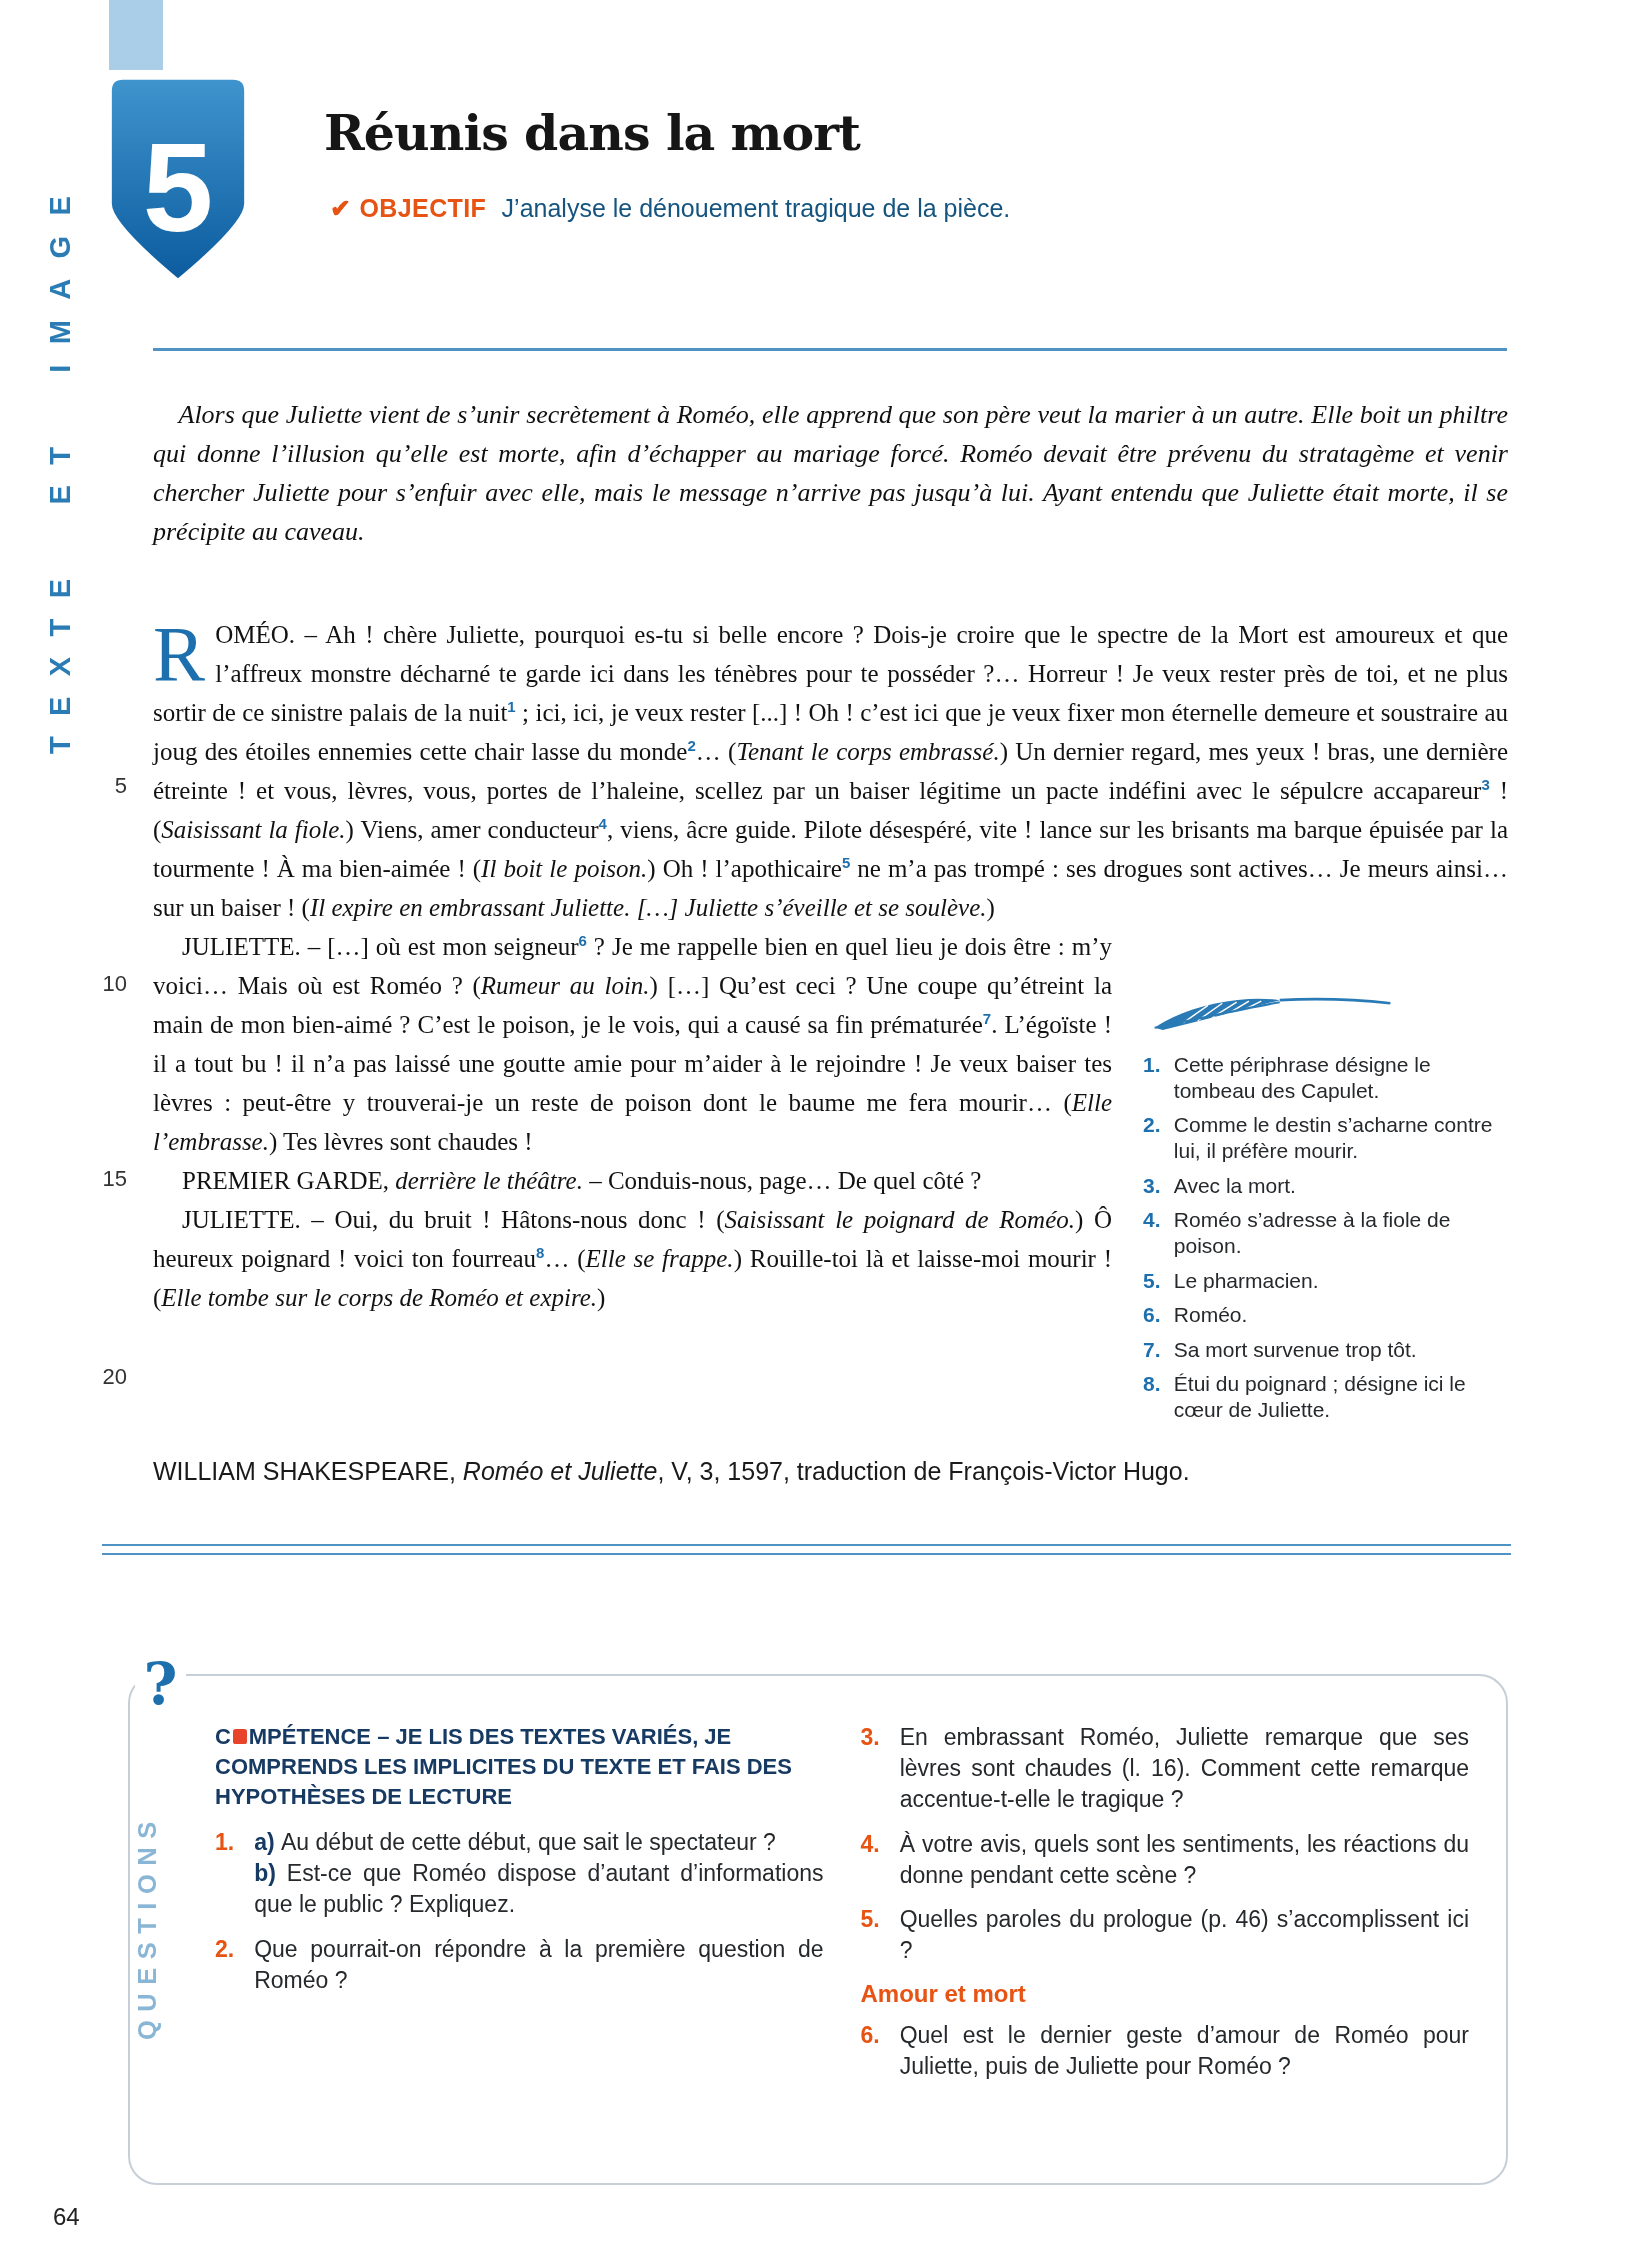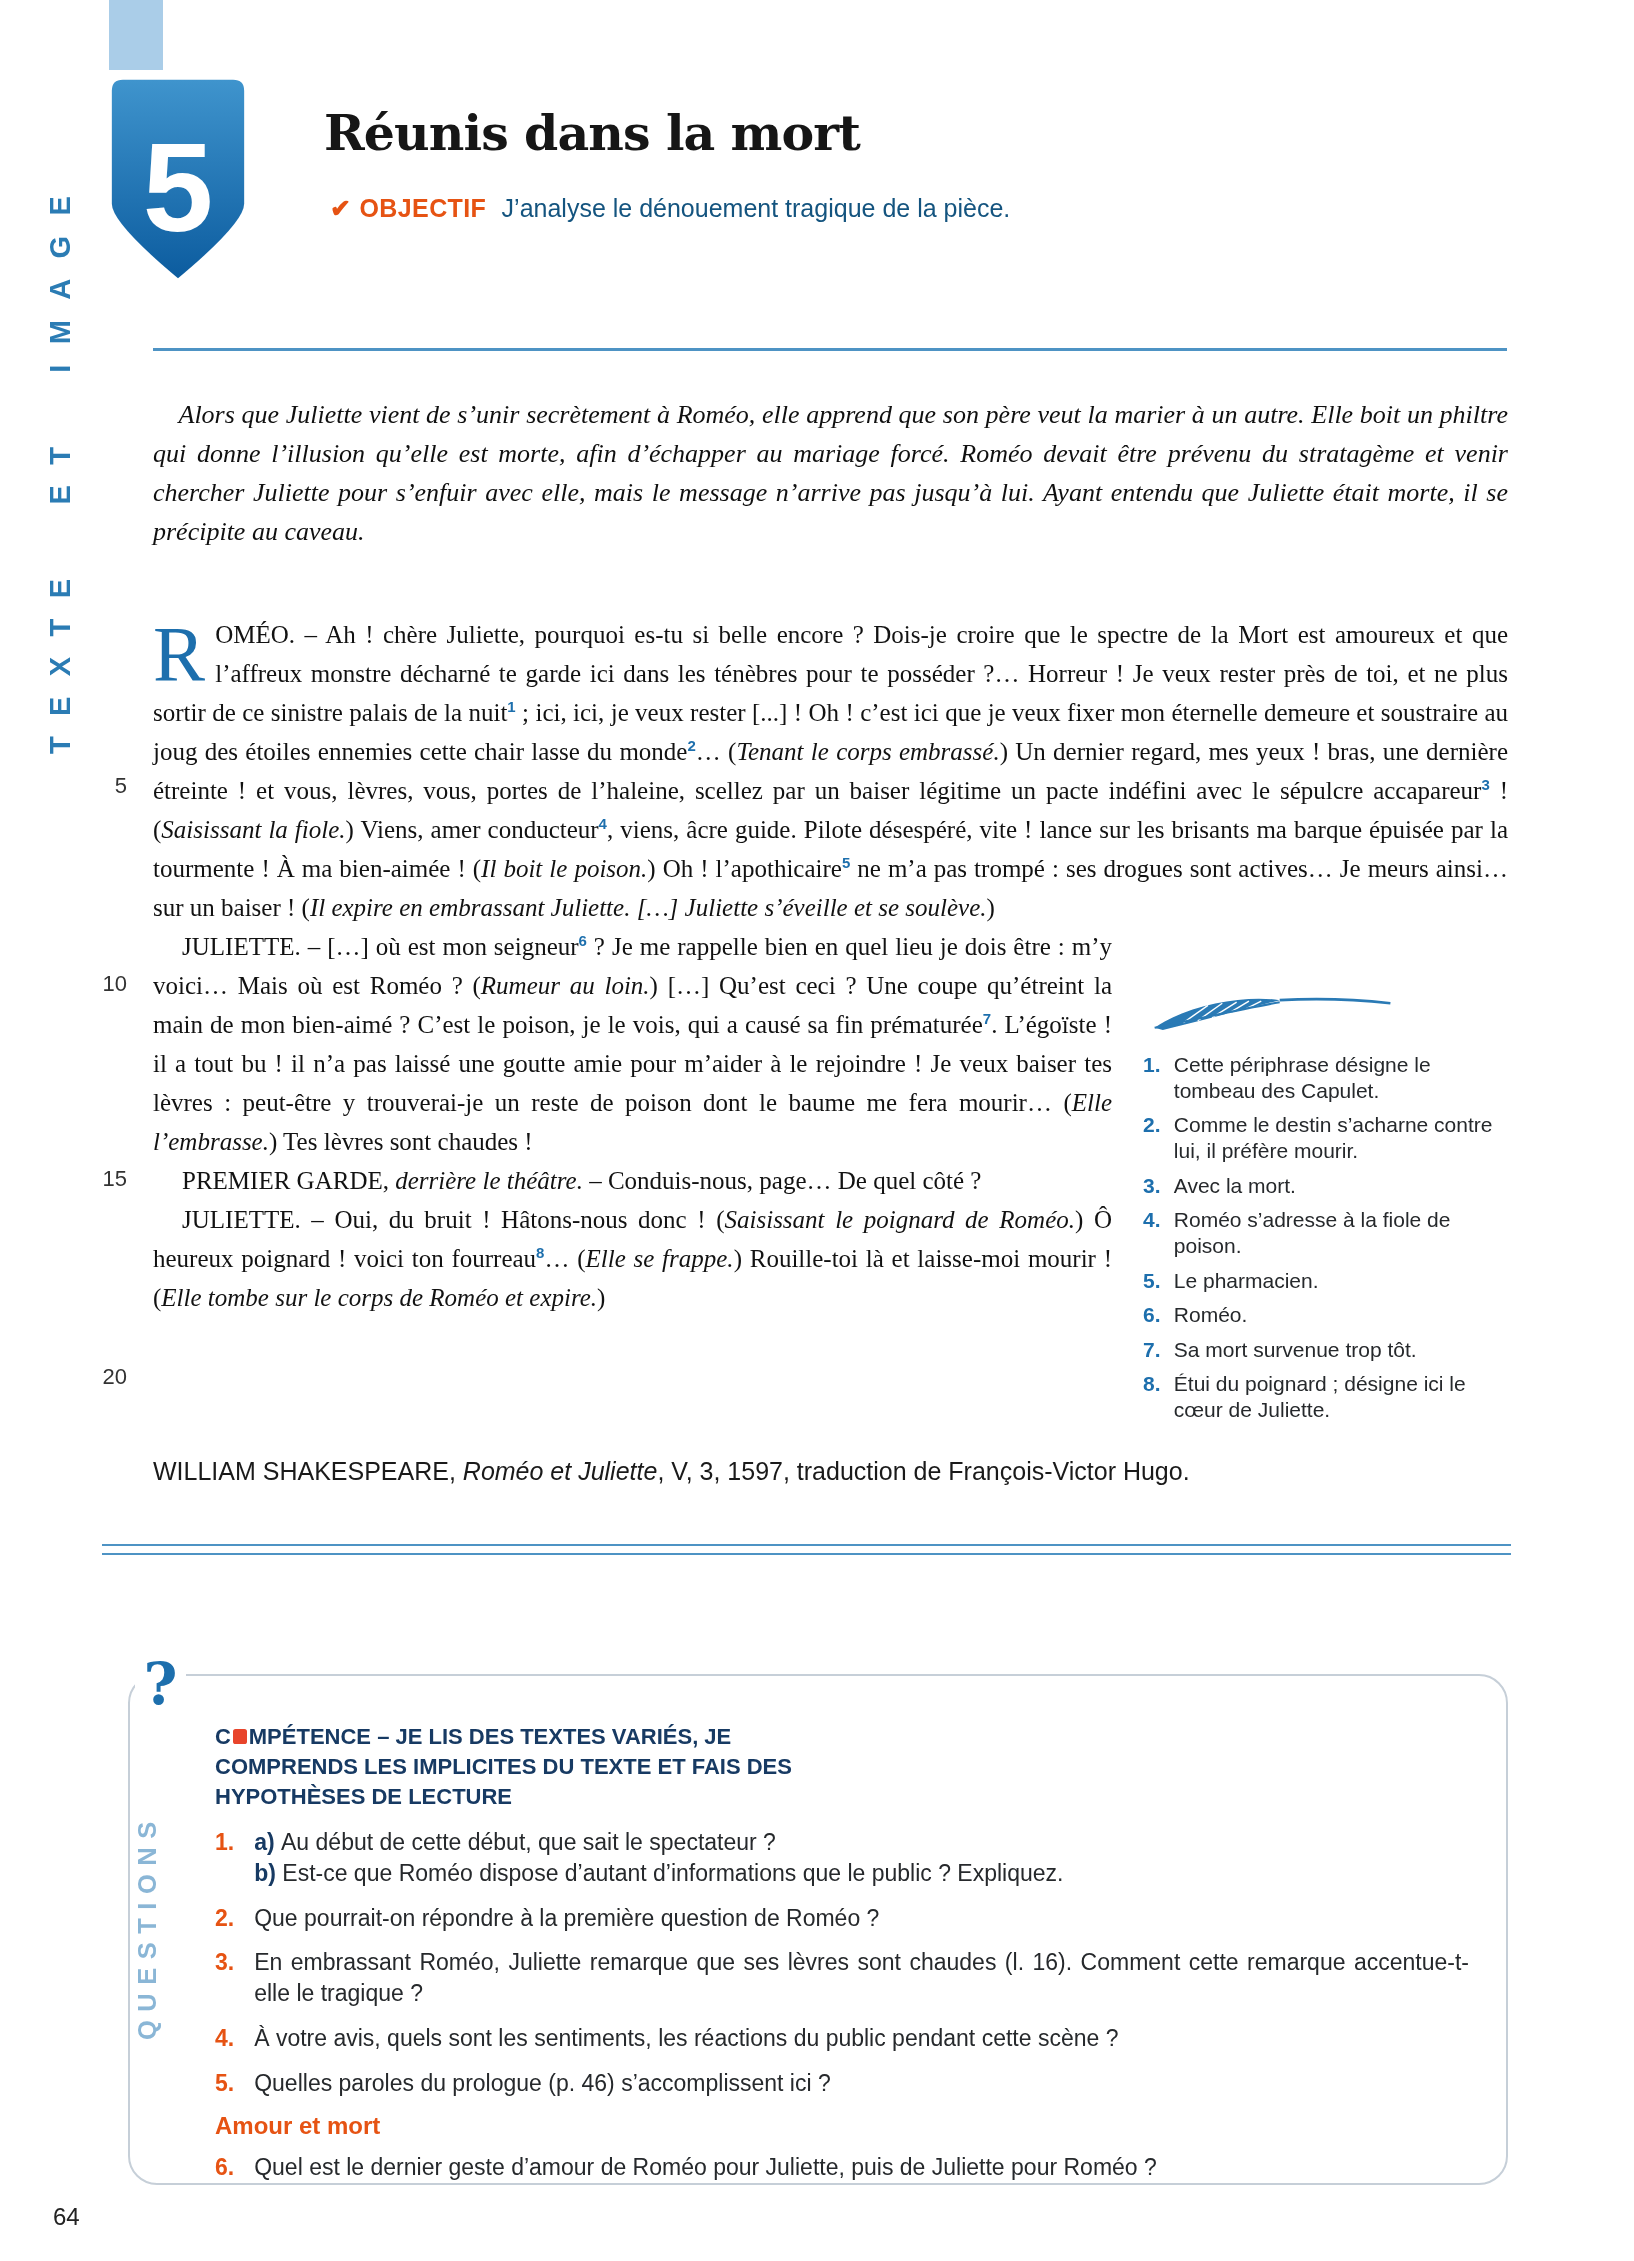--- a/index.html
+++ b/index.html
@@ -49,21 +49,21 @@
   .nnum{color:#1d6fad;font-weight:bold;min-width:24px;}
   .ntext{flex:1;}
 
   .attribution{margin:25.5px 0 0 0;font-family:"Liberation Sans",sans-serif;font-size:25px;color:#1a1a1a;}
 
   .dbl{position:absolute;left:102px;top:1544px;width:1409px;height:6.8px;
        border-top:2.6px solid #4e93c4;border-bottom:2.6px solid #4e93c4;}
 
   .qbox{position:absolute;left:128px;top:1674px;width:1376px;height:507px;
         border:2.6px solid #c6cfd8;border-radius:29px;}
-  .qgrid{display:grid;grid-template-columns:1fr;column-gap:37px;padding:46px 37px 0 85px;}
+  .qgrid{display:grid;grid-template-columns:1fr 1fr;column-gap:37px;padding:46px 37px 0 85px;}
   .competence{font-family:"Liberation Sans",sans-serif;font-weight:bold;color:#173a63;
      font-size:22px;line-height:30px;max-width:579px;margin-bottom:15.3px;}
   .sq{display:inline-block;width:0.66em;height:0.66em;background:#e8442b;border-radius:2.6px;margin:0 1.7px;}
   .qhead{color:#e65313;font-family:"Liberation Sans",sans-serif;font-size:24px;font-weight:bold;margin:0 0 12px 0;}
   .q{display:flex;gap:10.2px;font-family:"Liberation Sans",sans-serif;font-size:23px;line-height:31px;
      color:#26292c;margin-bottom:13.6px;}
   .qnum{color:#e65313;font-weight:bold;min-width:29px;}
   .qbody{flex:1;text-align:justify;}
   .ql{color:#173a63;font-weight:bold;}
 
@@ -197,21 +197,21 @@
         </div>
       </div>
 
       <div class="qcol">
         <div class="q">
           <span class="qnum">3.</span>
           <div class="qbody">En embrassant Roméo, Juliette remarque que ses lèvres sont chaudes (l. 16). Comment cette remarque accentue-t-elle le tragique ?</div>
         </div>
         <div class="q">
           <span class="qnum">4.</span>
-          <div class="qbody">À votre avis, quels sont les sentiments, les réactions du public pendant cette scène ?</div>
+          <div class="qbody">À votre avis, quels sont les sentiments, les réactions du donne pendant cette scène ?</div>
         </div>
         <div class="q">
           <span class="qnum">5.</span>
           <div class="qbody">Quelles paroles du prologue (p. 46) s’accomplissent ici ?</div>
         </div>
 
         <h3 class="qhead">Amour et mort</h3>
 
         <div class="q">
           <span class="qnum">6.</span>

